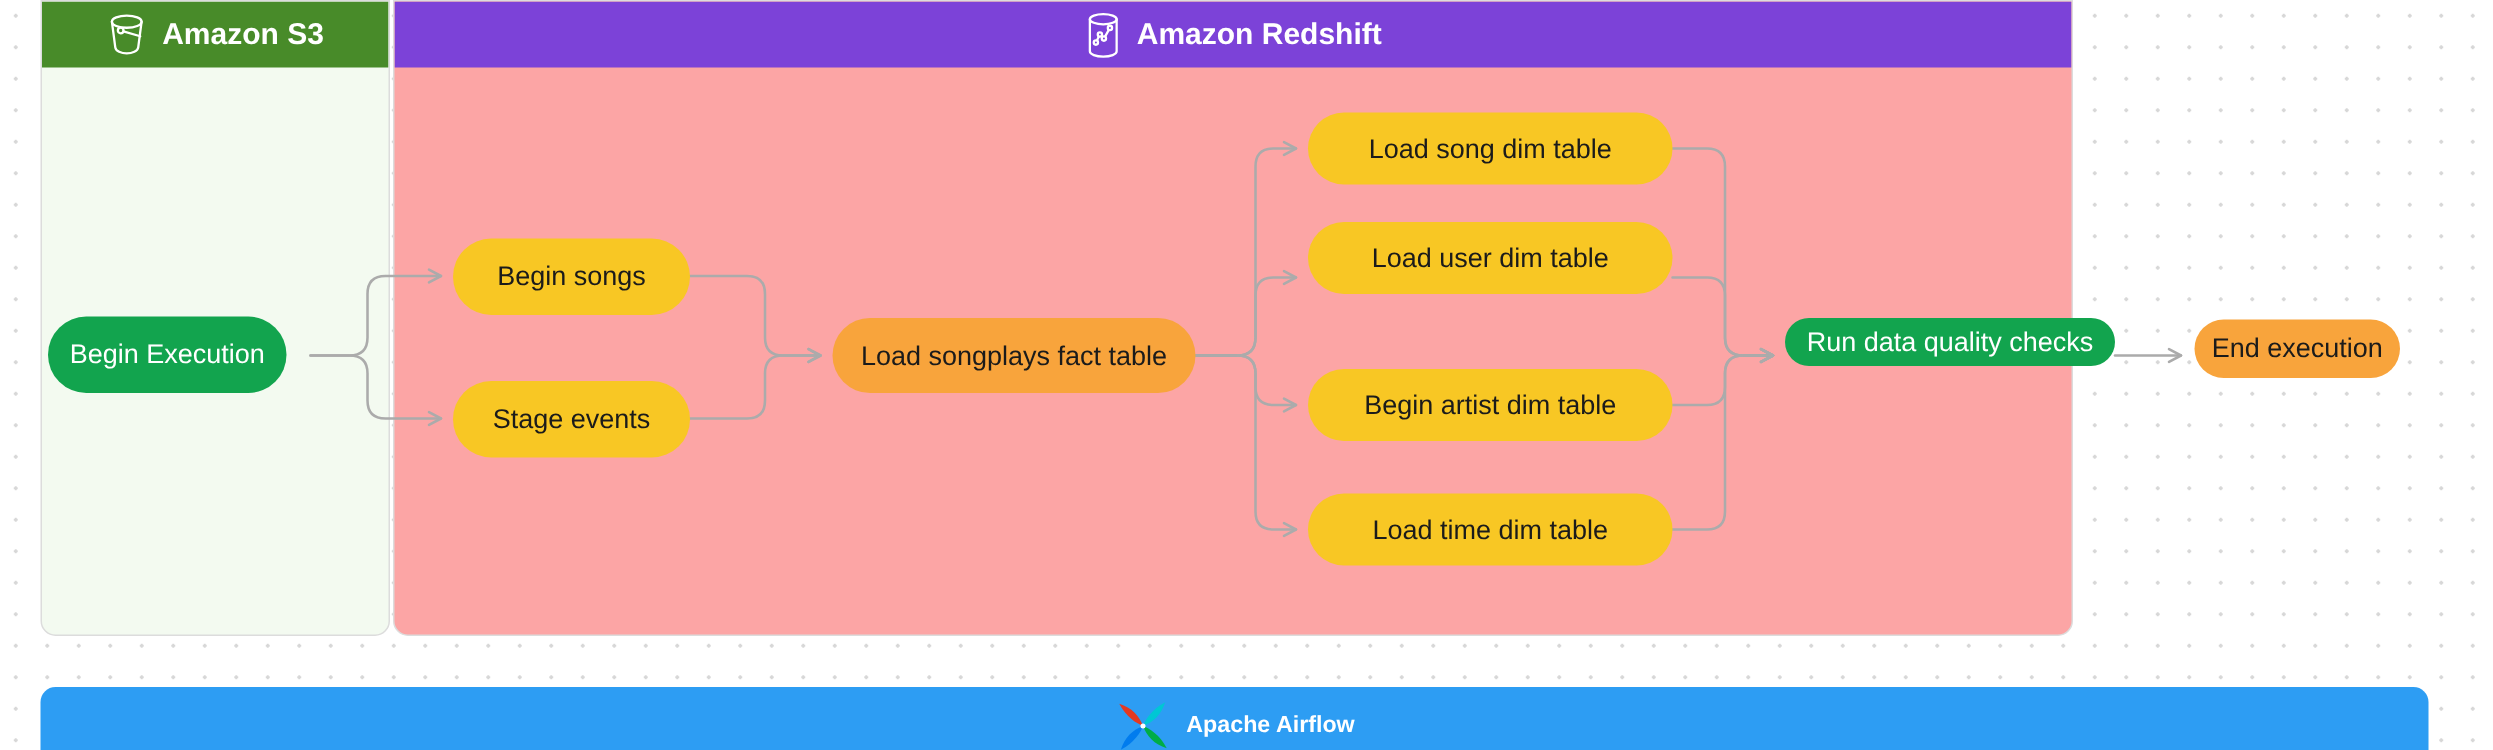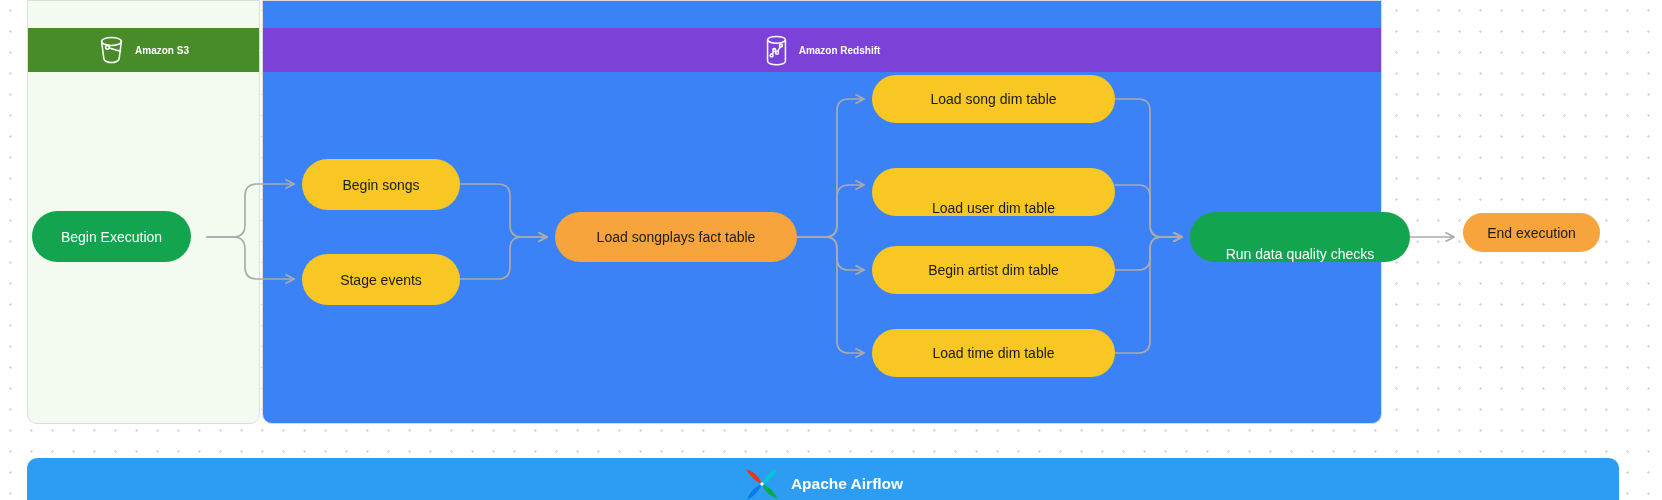--- a/index.html
+++ b/index.html
@@ -9,55 +9,55 @@
     background-color:#ffffff;
     background-image:radial-gradient(#d7d7d7 1.1px, transparent 1.2px);
     background-size:21px 21px;
   }
   .group{
     position:absolute;top:0;height:424px;
     border:1px solid #dcdcdc;border-radius:0 0 10px 10px;
     box-sizing:border-box;overflow:hidden;
   }
   .group-s3{left:27px;width:233px;background:#F3FAF0;}
-  .group-redshift{left:262px;width:1120px;background:#3b82f6;}
+  .group-redshift{left:262px;width:1120px;background:#fca5a5;}
   .group-header{
     height:44px;display:flex;align-items:center;justify-content:center;gap:10px;
-    color:#ffffff;font-size:10px;font-weight:bold;margin-top:27px;
+    color:#ffffff;font-size:20px;font-weight:bold;
   }
   .header-s3{background:#488B29;}
   .header-redshift{background:#7C42D8;}
   .airflow-bar{
     position:absolute;left:27px;top:458px;width:1592px;height:52px;
     background:#2D9DF3;border-radius:10px 10px 0 0;
     display:flex;align-items:center;justify-content:center;gap:10px;
     color:#ffffff;font-size:15.5px;font-weight:bold;
   }
   .icon{display:flex;align-items:center;justify-content:center;}
   svg{display:block;}
   .edges{position:absolute;left:0;top:0;width:1662px;height:500px;pointer-events:none;}
   .node{
     position:absolute;border-radius:26px;
     display:flex;align-items:center;justify-content:center;
-    font-size:14px;font-weight:500;color:#1B1B1B;white-space:nowrap;
+    font-size:18px;font-weight:500;color:#1B1B1B;white-space:nowrap;
     box-sizing:border-box;
   }
   .node-green{background:#12A44E;color:#ffffff;}
   .node-yellow{background:#F8C724;}
   .node-orange{background:#F8A43C;align-items:center;}
   .n-begin{left:32px;top:211px;width:159px;height:51px;}
   .n-stage-songs{left:302px;top:159px;width:158px;height:51px;}
   .n-stage-events{left:302px;top:254px;width:158px;height:51px;text-align:right;}
   .n-load-fact{left:555px;top:212px;width:242px;height:50px;}
   .n-dim{left:872px;width:243px;height:48px;}
   .n-song-dim{top:75px;}
-  .n-user-dim{top:168px;align-items:flex-end;}
+  .n-user-dim{top:148px;}
   .n-artist-dim{top:246px;}
   .n-time-dim{top:329px;}
-  .n-quality{left:1190px;top:212px;width:220px;height:50px;align-items:flex-end;}
+  .n-quality{left:1190px;top:212px;width:220px;height:32px;}
   .n-end{left:1463px;top:213px;width:137px;height:39px;}
 </style>
 </head>
 <body>
 
 <div class="group group-s3">
   <div class="group-header header-s3">
     <span class="icon">
       <svg width="27" height="30" viewBox="0 0 30 32" fill="none" stroke="#ffffff" stroke-width="1.7" stroke-linecap="round" stroke-linejoin="round">
         <ellipse cx="15" cy="6.5" rx="11" ry="4.5"></ellipse>

